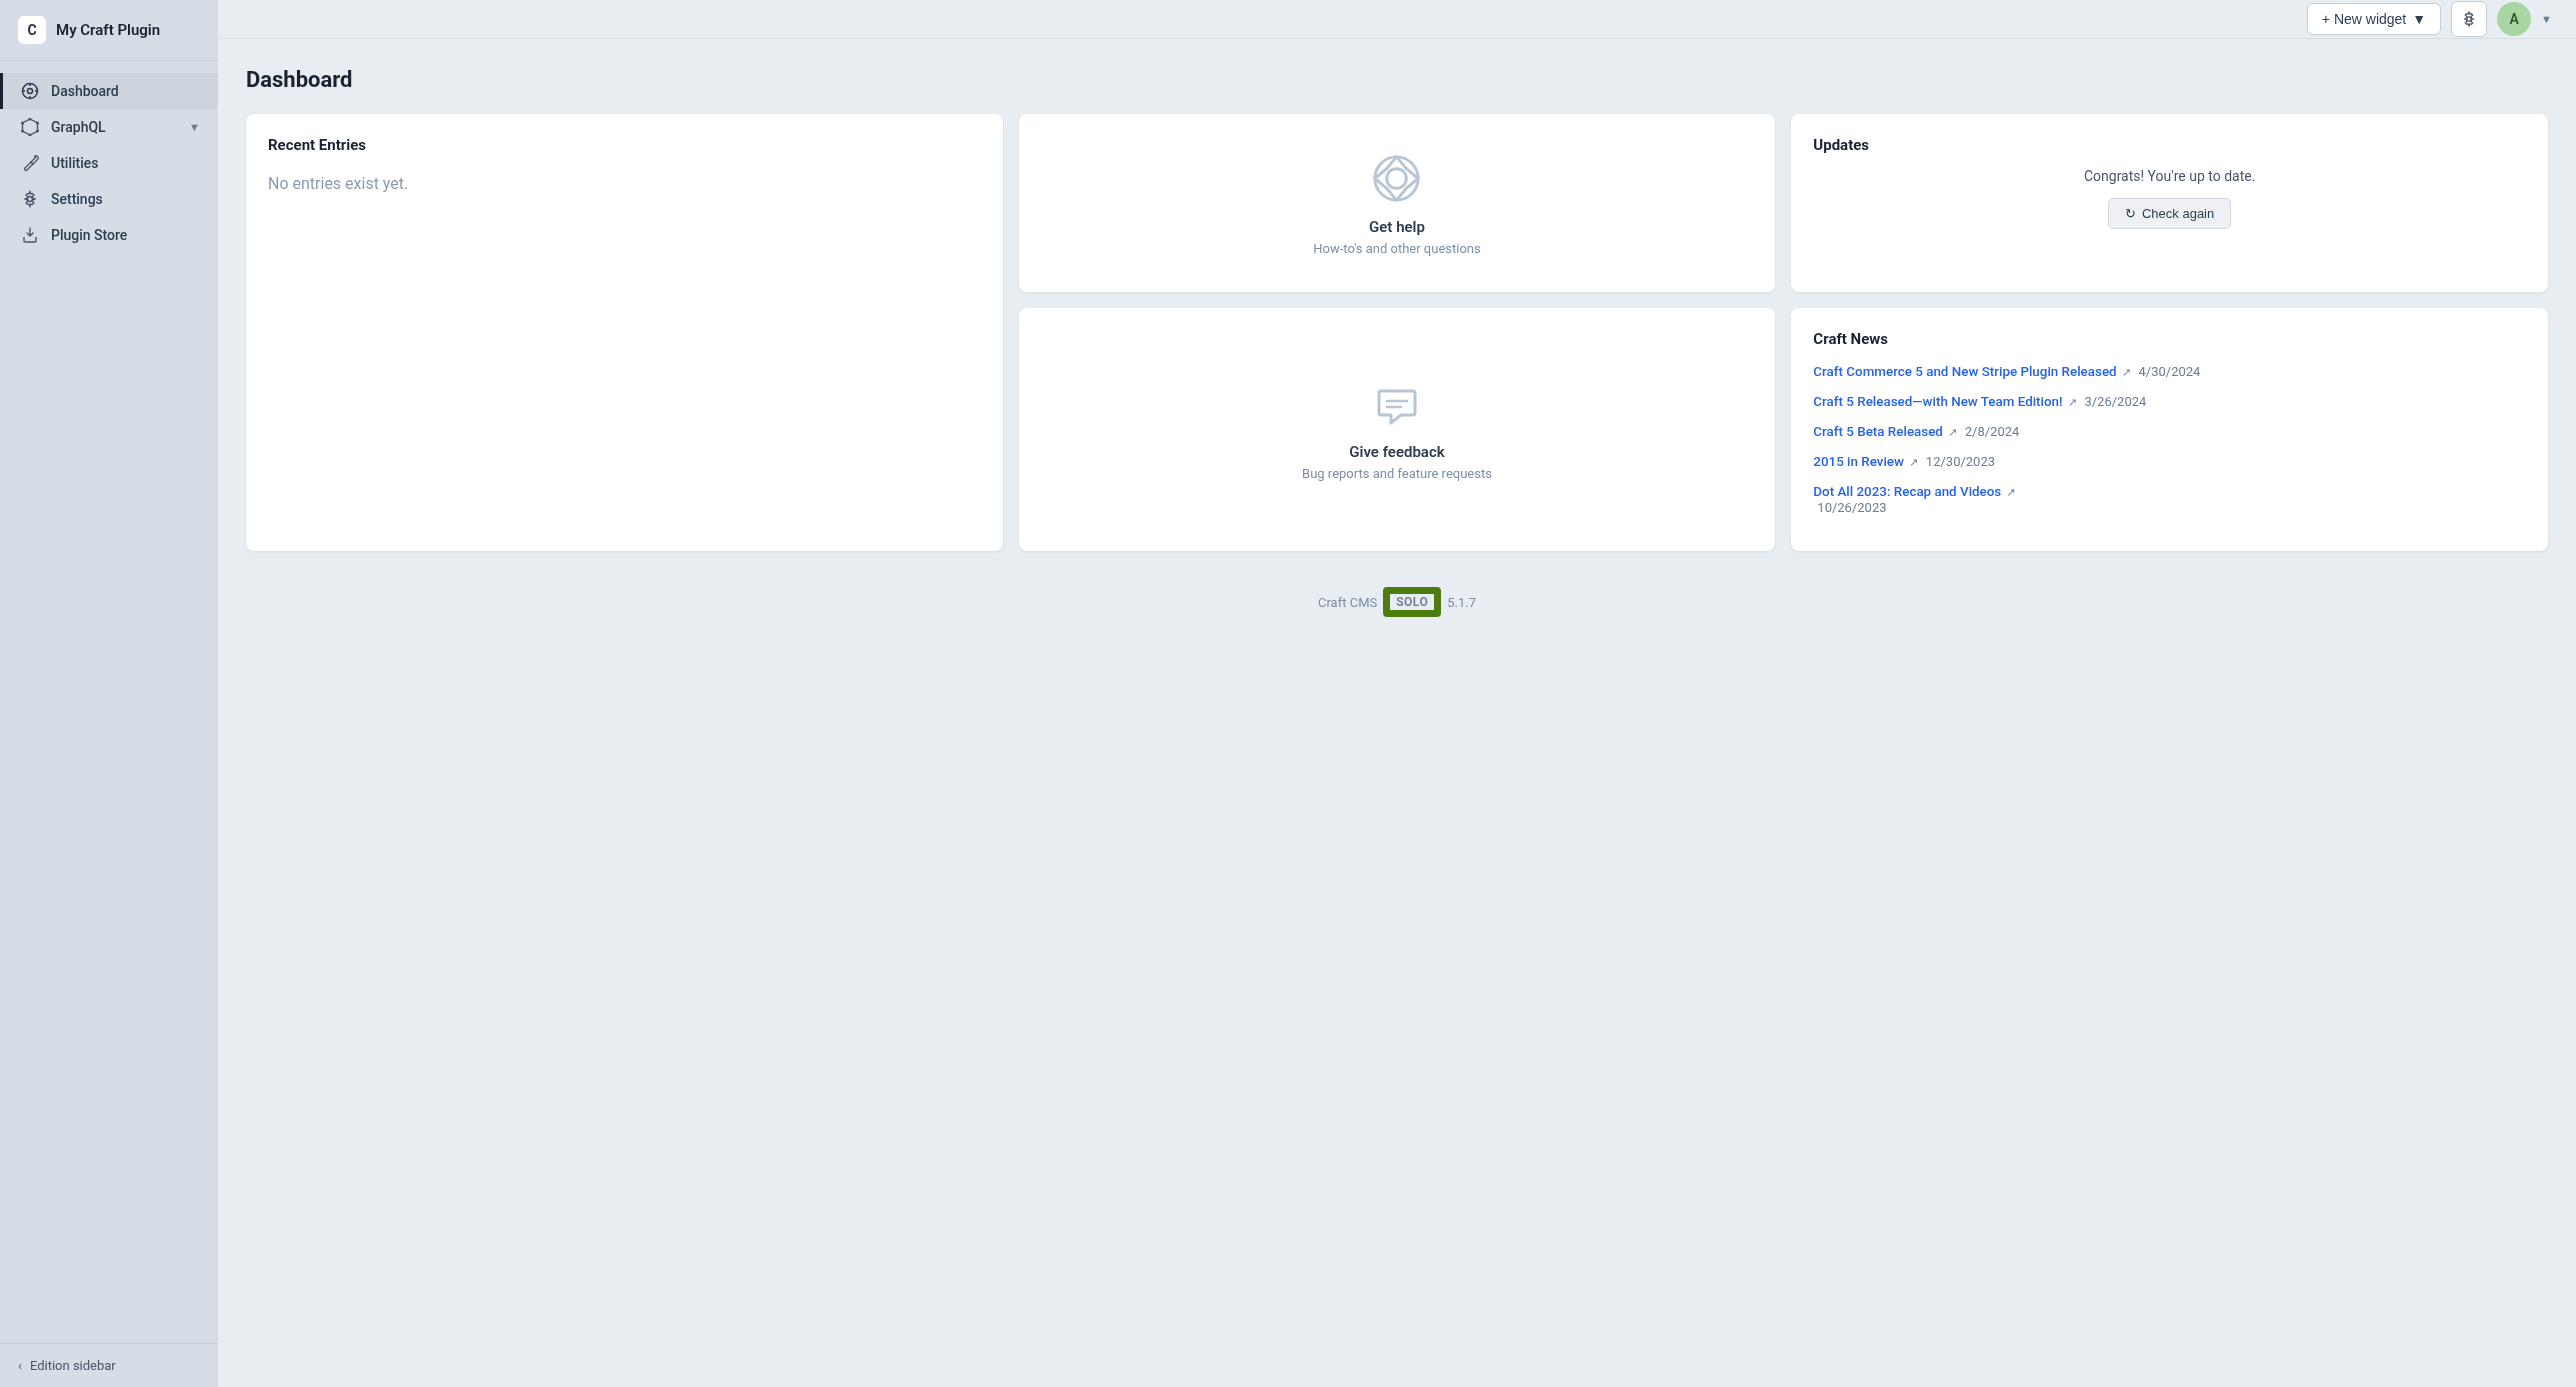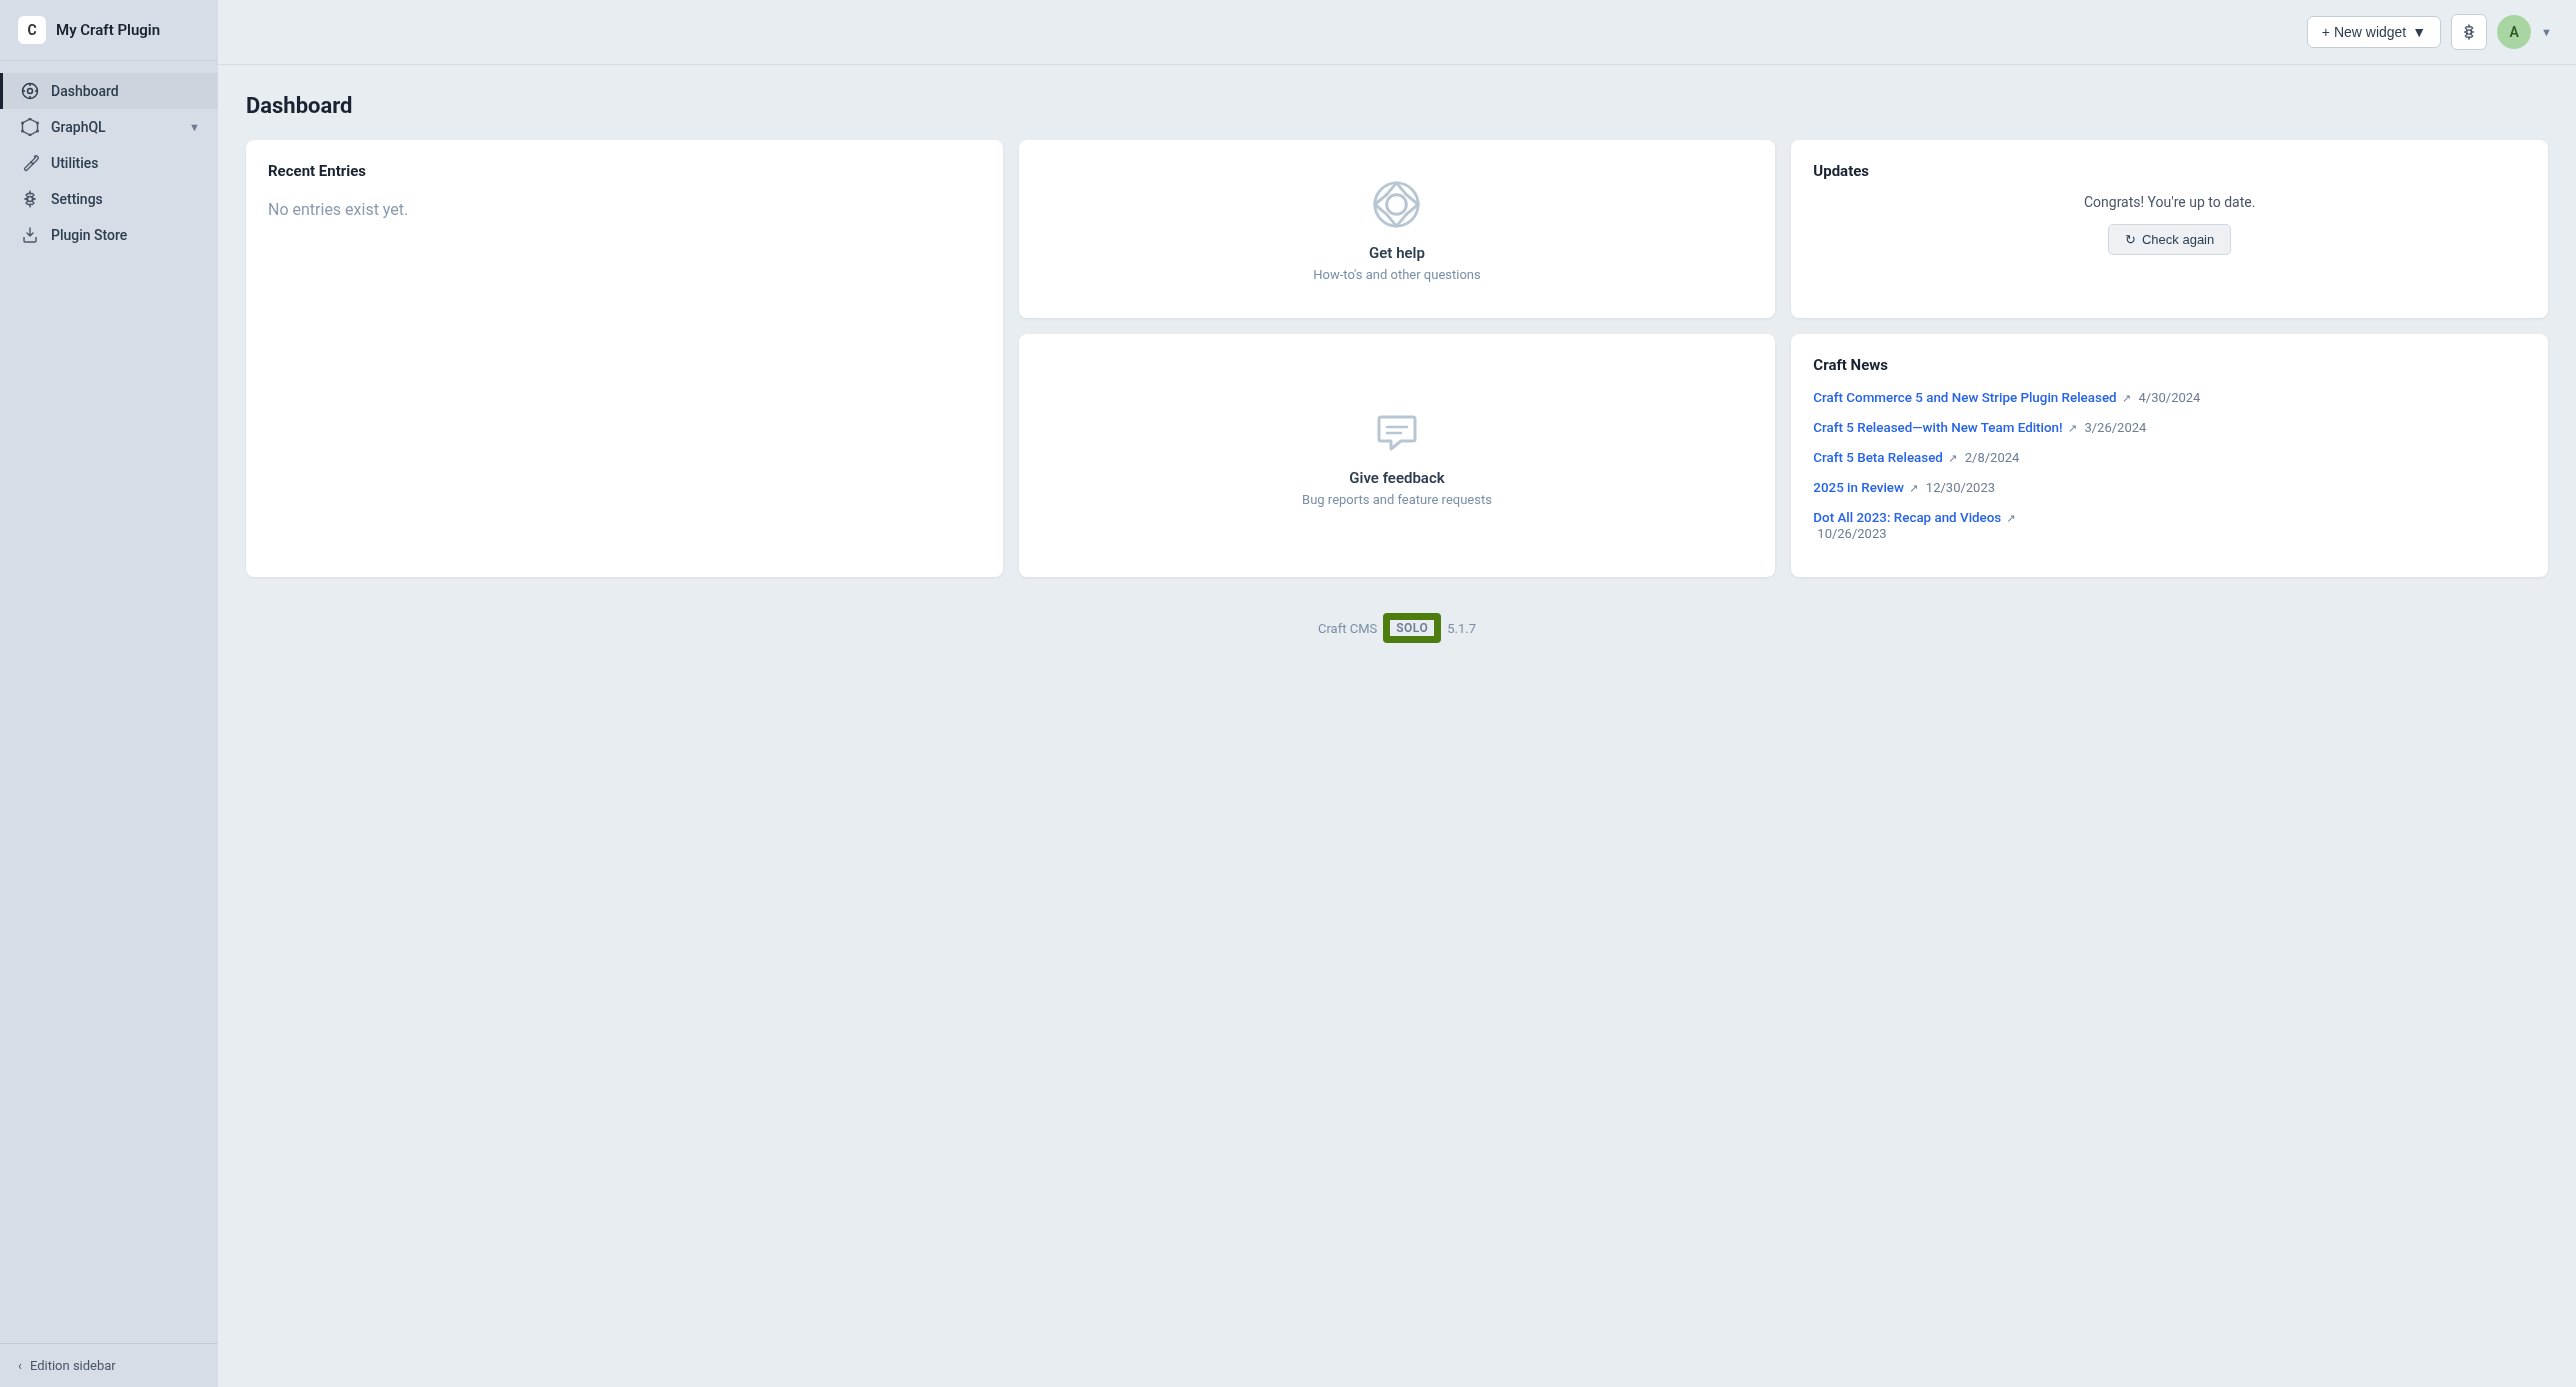--- a/index.html
+++ b/index.html
@@ -109,21 +109,21 @@
     
     .main {
       flex: 1;
       display: flex;
       flex-direction: column;
       overflow: hidden;
     }
 
     
     .topbar {
-      height: 65px;
+      height: 39px;
       background: #e8edf2;
       display: flex;
       align-items: center;
       justify-content: flex-end;
       padding: 0 24px;
       border-bottom: 1px solid rgba(0,0,0,0.07);
       gap: 10px;
     }
 
     .topbar-spacer {
@@ -543,21 +543,21 @@
         <div class="news-item">
           <a class="news-link" href="#">
             <span>Craft 5 Beta Released</span>
             <span class="news-external-icon">↗</span>
           </a>
           <span class="news-date">2/8/2024</span>
         </div>
 
         <div class="news-item">
           <a class="news-link" href="#">
-            <span>2025 in Review</span>
+            <span>2015 in Review</span>
             <span class="news-external-icon">↗</span>
           </a>
           <span class="news-date">12/30/2023</span>
         </div>
 
         <div class="news-item">
           <a class="news-link" href="#">
             <span>Dot All 2023: Recap and Videos</span>
             <span class="news-external-icon">↗</span>
           </a>

